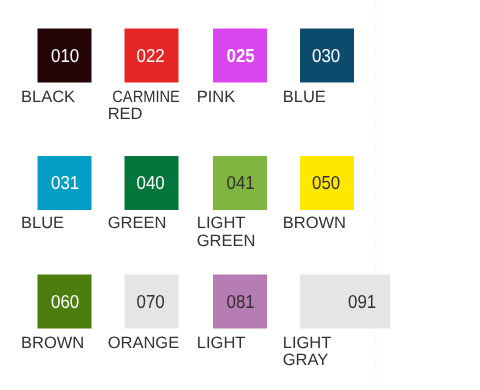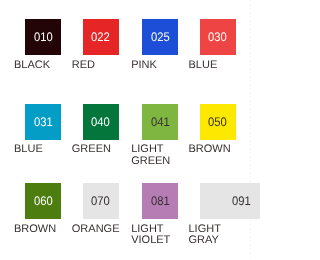--- a/index.html
+++ b/index.html
@@ -82,33 +82,34 @@
         </div>
         <div class="label">
           <span class="ln"><span>BLACK</span></span>
         </div>
       </div>
       <div class="cell" style="left: 71.8px; top: 19px;">
         <div class="swatch" style="background: rgb(229, 37, 38);">
           <div class="code" style="color: rgb(255, 255, 255);">022</div>
         </div>
         <div class="label">
+          <span class="ln"><span style="transform: scaleX(0.886973);">CARMINE</span></span>
           <span class="ln"><span>RED</span></span>
         </div>
       </div>
       <div class="cell" style="left: 131.2px; top: 19px;">
-        <div class="swatch" style="background: #1d4ed8;">
+        <div class="swatch" style="background: #d946ef; font-weight: bold;">
           <div class="code" style="color: rgb(255, 255, 255);">025</div>
         </div>
         <div class="label">
           <span class="ln"><span>PINK</span></span>
         </div>
       </div>
       <div class="cell" style="left: 188.5px; top: 19px;">
-        <div class="swatch" style="background: #ef4444;">
+        <div class="swatch" style="background: #0c4a6e;">
           <div class="code" style="color: rgb(255, 255, 255);">030</div>
         </div>
         <div class="label">
           <span class="ln"><span>BLUE</span></span>
         </div>
       </div>
       <div class="cell" style="left: 14px; top: 103.9px;">
         <div class="swatch" style="background: rgb(3, 157, 197);">
           <div class="code" style="color: rgb(255, 255, 255);">031</div>
         </div>
@@ -156,21 +157,20 @@
         <div class="label">
           <span class="ln"><span>ORANGE</span></span>
         </div>
       </div>
       <div class="cell" style="left: 131.2px; top: 183.4px;">
         <div class="swatch" style="background: rgb(182, 124, 180);">
           <div class="code" style="color: rgb(54, 48, 47);">081</div>
         </div>
         <div class="label">
           <span class="ln"><span>LIGHT</span></span>
-          <span class="ln"><span>VIOLET</span></span>
         </div>
       </div>
       <div class="cell" style="left: 188.5px; top: 183.4px;">
         <div class="swatch" style="background: #e5e5e5; padding-left: 24px;">
           <div class="code" style="color: rgb(54, 48, 47);">091</div>
         </div>
         <div class="label">
           <span class="ln"><span>LIGHT</span></span>
           <span class="ln"><span>GRAY</span></span>
         </div>

